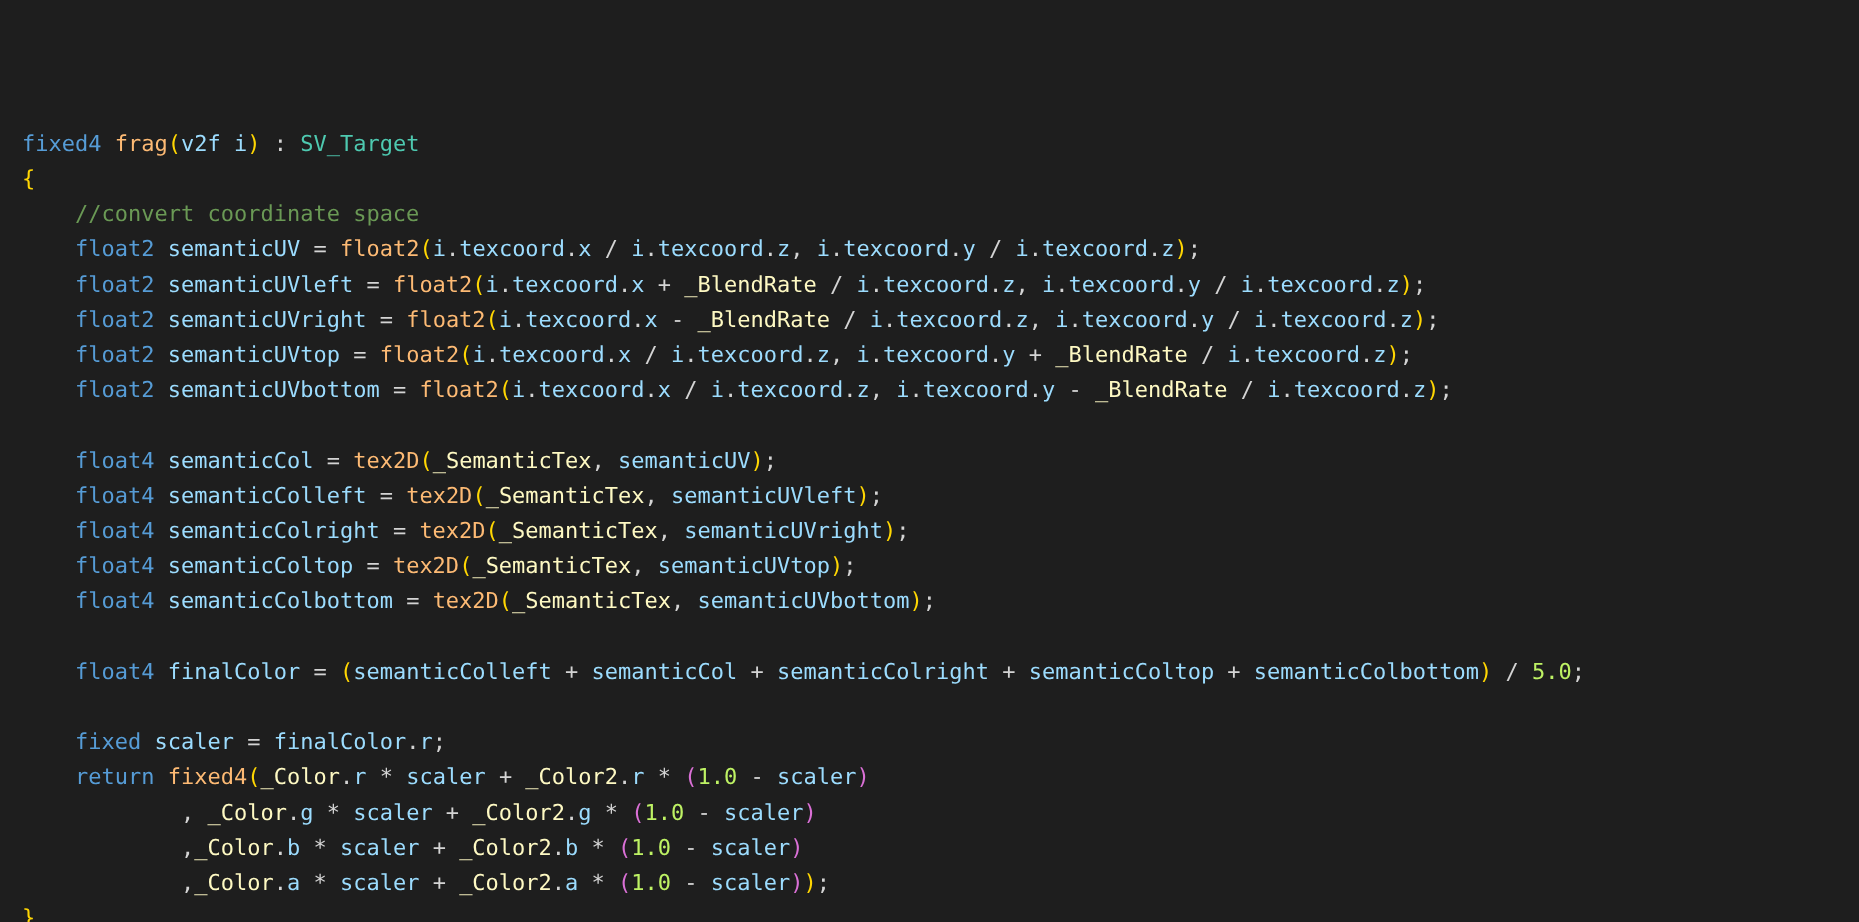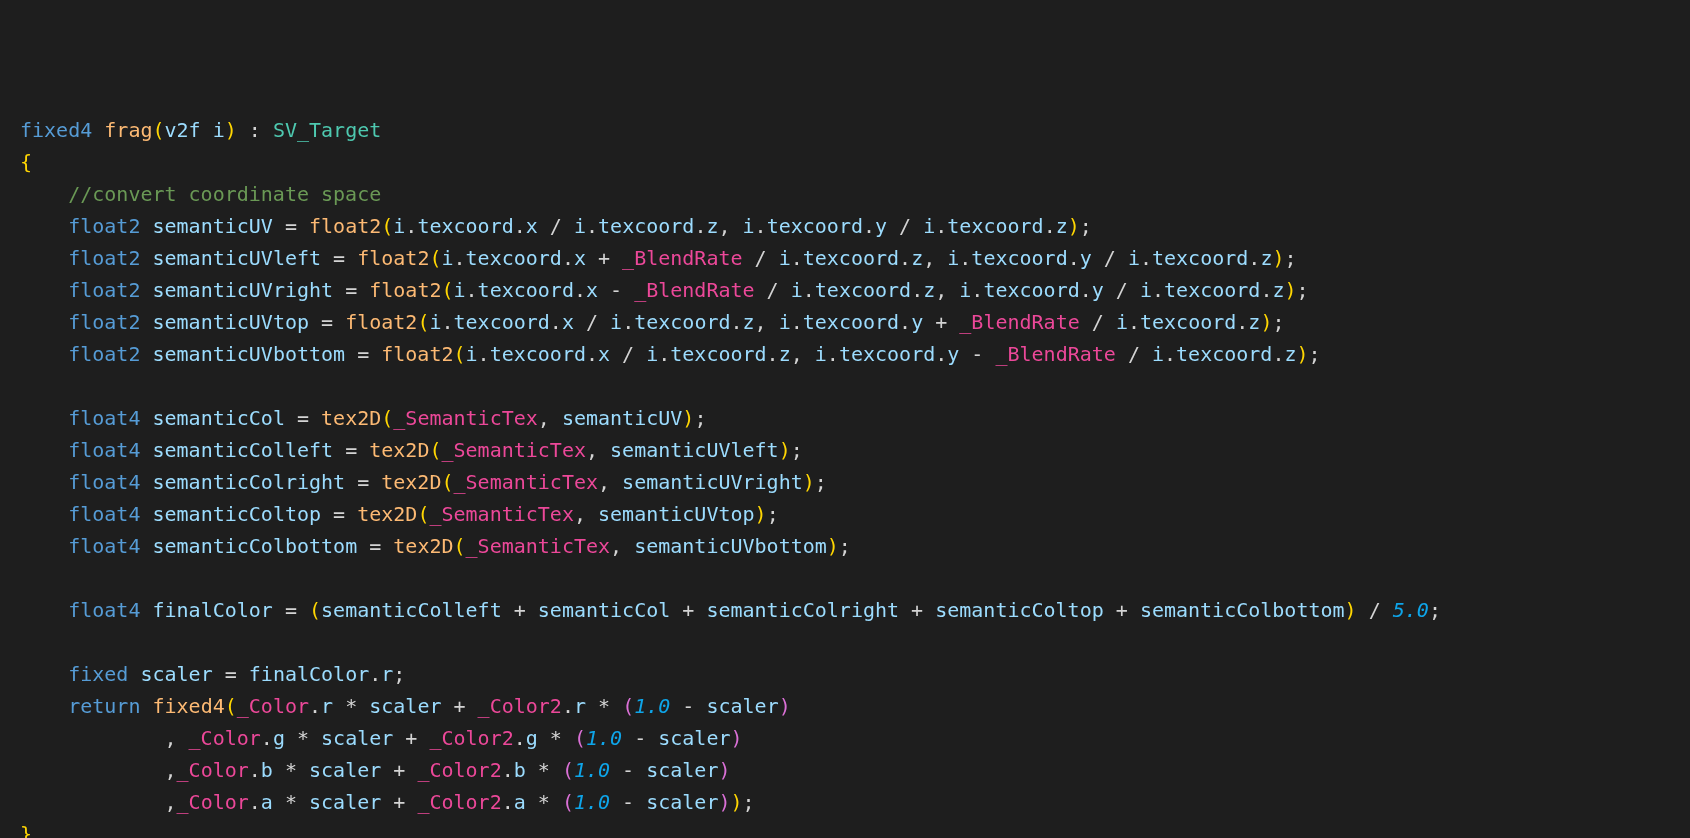--- a/index.html
+++ b/index.html
@@ -9,23 +9,23 @@
     font-size: 20px;
     line-height: 1.6;
     white-space: pre;
     padding: 18px 20px;
     overflow-x: auto;
     color: #d4d4d4;
   }
   .kw   { color: #569cd6; }   
   .fn   { color: #fdba74; }   
   .id   { color: #9cdcfe; }   
-  .enm  { color: #ec4899; }   
+  .enm  { color: #fef9c3; }   
   .str  { color: #4ec9b0; }   
-  .num  { color: #0ea5e9; font-style: italic; }   
+  .num  { color: #bef264; }   
   .cmt  { color: #6a9955; text-align: center; }   
   .pnc  { color: #d4d4d4; }   
   .brk  { color: #ffd602; }   
   .pk   { color: #da70d6; }
 </style>
 </head>
 <body>
 
 
 <div id="code"><div><span class="kw">fixed4</span><span class="pnc"> </span><span class="fn">frag</span><span class="brk">(</span><span class="id">v2f</span><span class="pnc"> </span><span class="id">i</span><span class="brk">)</span><span class="pnc"> : </span><span class="str">SV_Target</span></div><div><span class="brk">{</span></div><div><span class="pnc">    </span><span class="cmt">//convert coordinate space</span></div><div><span class="pnc">    </span><span class="kw">float2</span><span class="pnc"> </span><span class="id">semanticUV</span><span class="pnc"> = </span><span class="fn">float2</span><span class="brk">(</span><span class="id">i</span><span class="pnc">.</span><span class="id">texcoord</span><span class="pnc">.</span><span class="id">x</span><span class="pnc"> / </span><span class="id">i</span><span class="pnc">.</span><span class="id">texcoord</span><span class="pnc">.</span><span class="id">z</span><span class="pnc">, </span><span class="id">i</span><span class="pnc">.</span><span class="id">texcoord</span><span class="pnc">.</span><span class="id">y</span><span class="pnc"> / </span><span class="id">i</span><span class="pnc">.</span><span class="id">texcoord</span><span class="pnc">.</span><span class="id">z</span><span class="brk">)</span><span class="pnc">;</span></div><div><span class="pnc">    </span><span class="kw">float2</span><span class="pnc"> </span><span class="id">semanticUVleft</span><span class="pnc"> = </span><span class="fn">float2</span><span class="brk">(</span><span class="id">i</span><span class="pnc">.</span><span class="id">texcoord</span><span class="pnc">.</span><span class="id">x</span><span class="pnc"> + </span><span class="enm">_BlendRate</span><span class="pnc"> / </span><span class="id">i</span><span class="pnc">.</span><span class="id">texcoord</span><span class="pnc">.</span><span class="id">z</span><span class="pnc">, </span><span class="id">i</span><span class="pnc">.</span><span class="id">texcoord</span><span class="pnc">.</span><span class="id">y</span><span class="pnc"> / </span><span class="id">i</span><span class="pnc">.</span><span class="id">texcoord</span><span class="pnc">.</span><span class="id">z</span><span class="brk">)</span><span class="pnc">;</span></div><div><span class="pnc">    </span><span class="kw">float2</span><span class="pnc"> </span><span class="id">semanticUVright</span><span class="pnc"> = </span><span class="fn">float2</span><span class="brk">(</span><span class="id">i</span><span class="pnc">.</span><span class="id">texcoord</span><span class="pnc">.</span><span class="id">x</span><span class="pnc"> - </span><span class="enm">_BlendRate</span><span class="pnc"> / </span><span class="id">i</span><span class="pnc">.</span><span class="id">texcoord</span><span class="pnc">.</span><span class="id">z</span><span class="pnc">, </span><span class="id">i</span><span class="pnc">.</span><span class="id">texcoord</span><span class="pnc">.</span><span class="id">y</span><span class="pnc"> / </span><span class="id">i</span><span class="pnc">.</span><span class="id">texcoord</span><span class="pnc">.</span><span class="id">z</span><span class="brk">)</span><span class="pnc">;</span></div><div><span class="pnc">    </span><span class="kw">float2</span><span class="pnc"> </span><span class="id">semanticUVtop</span><span class="pnc"> = </span><span class="fn">float2</span><span class="brk">(</span><span class="id">i</span><span class="pnc">.</span><span class="id">texcoord</span><span class="pnc">.</span><span class="id">x</span><span class="pnc"> / </span><span class="id">i</span><span class="pnc">.</span><span class="id">texcoord</span><span class="pnc">.</span><span class="id">z</span><span class="pnc">, </span><span class="id">i</span><span class="pnc">.</span><span class="id">texcoord</span><span class="pnc">.</span><span class="id">y</span><span class="pnc"> + </span><span class="enm">_BlendRate</span><span class="pnc"> / </span><span class="id">i</span><span class="pnc">.</span><span class="id">texcoord</span><span class="pnc">.</span><span class="id">z</span><span class="brk">)</span><span class="pnc">;</span></div><div><span class="pnc">    </span><span class="kw">float2</span><span class="pnc"> </span><span class="id">semanticUVbottom</span><span class="pnc"> = </span><span class="fn">float2</span><span class="brk">(</span><span class="id">i</span><span class="pnc">.</span><span class="id">texcoord</span><span class="pnc">.</span><span class="id">x</span><span class="pnc"> / </span><span class="id">i</span><span class="pnc">.</span><span class="id">texcoord</span><span class="pnc">.</span><span class="id">z</span><span class="pnc">, </span><span class="id">i</span><span class="pnc">.</span><span class="id">texcoord</span><span class="pnc">.</span><span class="id">y</span><span class="pnc"> - </span><span class="enm">_BlendRate</span><span class="pnc"> / </span><span class="id">i</span><span class="pnc">.</span><span class="id">texcoord</span><span class="pnc">.</span><span class="id">z</span><span class="brk">)</span><span class="pnc">;</span></div><div>&nbsp;</div><div><span class="pnc">    </span><span class="kw">float4</span><span class="pnc"> </span><span class="id">semanticCol</span><span class="pnc"> = </span><span class="fn">tex2D</span><span class="brk">(</span><span class="enm">_SemanticTex</span><span class="pnc">, </span><span class="id">semanticUV</span><span class="brk">)</span><span class="pnc">;</span></div><div><span class="pnc">    </span><span class="kw">float4</span><span class="pnc"> </span><span class="id">semanticColleft</span><span class="pnc"> = </span><span class="fn">tex2D</span><span class="brk">(</span><span class="enm">_SemanticTex</span><span class="pnc">, </span><span class="id">semanticUVleft</span><span class="brk">)</span><span class="pnc">;</span></div><div><span class="pnc">    </span><span class="kw">float4</span><span class="pnc"> </span><span class="id">semanticColright</span><span class="pnc"> = </span><span class="fn">tex2D</span><span class="brk">(</span><span class="enm">_SemanticTex</span><span class="pnc">, </span><span class="id">semanticUVright</span><span class="brk">)</span><span class="pnc">;</span></div><div><span class="pnc">    </span><span class="kw">float4</span><span class="pnc"> </span><span class="id">semanticColtop</span><span class="pnc"> = </span><span class="fn">tex2D</span><span class="brk">(</span><span class="enm">_SemanticTex</span><span class="pnc">, </span><span class="id">semanticUVtop</span><span class="brk">)</span><span class="pnc">;</span></div><div><span class="pnc">    </span><span class="kw">float4</span><span class="pnc"> </span><span class="id">semanticColbottom</span><span class="pnc"> = </span><span class="fn">tex2D</span><span class="brk">(</span><span class="enm">_SemanticTex</span><span class="pnc">, </span><span class="id">semanticUVbottom</span><span class="brk">)</span><span class="pnc">;</span></div><div>&nbsp;</div><div><span class="pnc">    </span><span class="kw">float4</span><span class="pnc"> </span><span class="id">finalColor</span><span class="pnc"> = </span><span class="brk">(</span><span class="id">semanticColleft</span><span class="pnc"> + </span><span class="id">semanticCol</span><span class="pnc"> + </span><span class="id">semanticColright</span><span class="pnc"> + </span><span class="id">semanticColtop</span><span class="pnc"> + </span><span class="id">semanticColbottom</span><span class="brk">)</span><span class="pnc"> / </span><span class="num">5.0</span><span class="pnc">;</span></div><div>&nbsp;</div><div><span class="pnc">    </span><span class="kw">fixed</span><span class="pnc"> </span><span class="id">scaler</span><span class="pnc"> = </span><span class="id">finalColor</span><span class="pnc">.</span><span class="id">r</span><span class="pnc">;</span></div><div><span class="pnc">    </span><span class="kw">return</span><span class="pnc"> </span><span class="fn">fixed4</span><span class="brk">(</span><span class="enm">_Color</span><span class="pnc">.</span><span class="id">r</span><span class="pnc"> * </span><span class="id">scaler</span><span class="pnc"> + </span><span class="enm">_Color2</span><span class="pnc">.</span><span class="id">r</span><span class="pnc"> * </span><span class="pk">(</span><span class="num">1.0</span><span class="pnc"> - </span><span class="id">scaler</span><span class="pk">)</span></div><div><span class="pnc">            , </span><span class="enm">_Color</span><span class="pnc">.</span><span class="id">g</span><span class="pnc"> * </span><span class="id">scaler</span><span class="pnc"> + </span><span class="enm">_Color2</span><span class="pnc">.</span><span class="id">g</span><span class="pnc"> * </span><span class="pk">(</span><span class="num">1.0</span><span class="pnc"> - </span><span class="id">scaler</span><span class="pk">)</span></div><div><span class="pnc">            ,</span><span class="enm">_Color</span><span class="pnc">.</span><span class="id">b</span><span class="pnc"> * </span><span class="id">scaler</span><span class="pnc"> + </span><span class="enm">_Color2</span><span class="pnc">.</span><span class="id">b</span><span class="pnc"> * </span><span class="pk">(</span><span class="num">1.0</span><span class="pnc"> - </span><span class="id">scaler</span><span class="pk">)</span></div><div><span class="pnc">            ,</span><span class="enm">_Color</span><span class="pnc">.</span><span class="id">a</span><span class="pnc"> * </span><span class="id">scaler</span><span class="pnc"> + </span><span class="enm">_Color2</span><span class="pnc">.</span><span class="id">a</span><span class="pnc"> * </span><span class="pk">(</span><span class="num">1.0</span><span class="pnc"> - </span><span class="id">scaler</span><span class="pk">)</span><span class="brk">)</span><span class="pnc">;</span></div><div><span class="brk">}</span></div></div>

